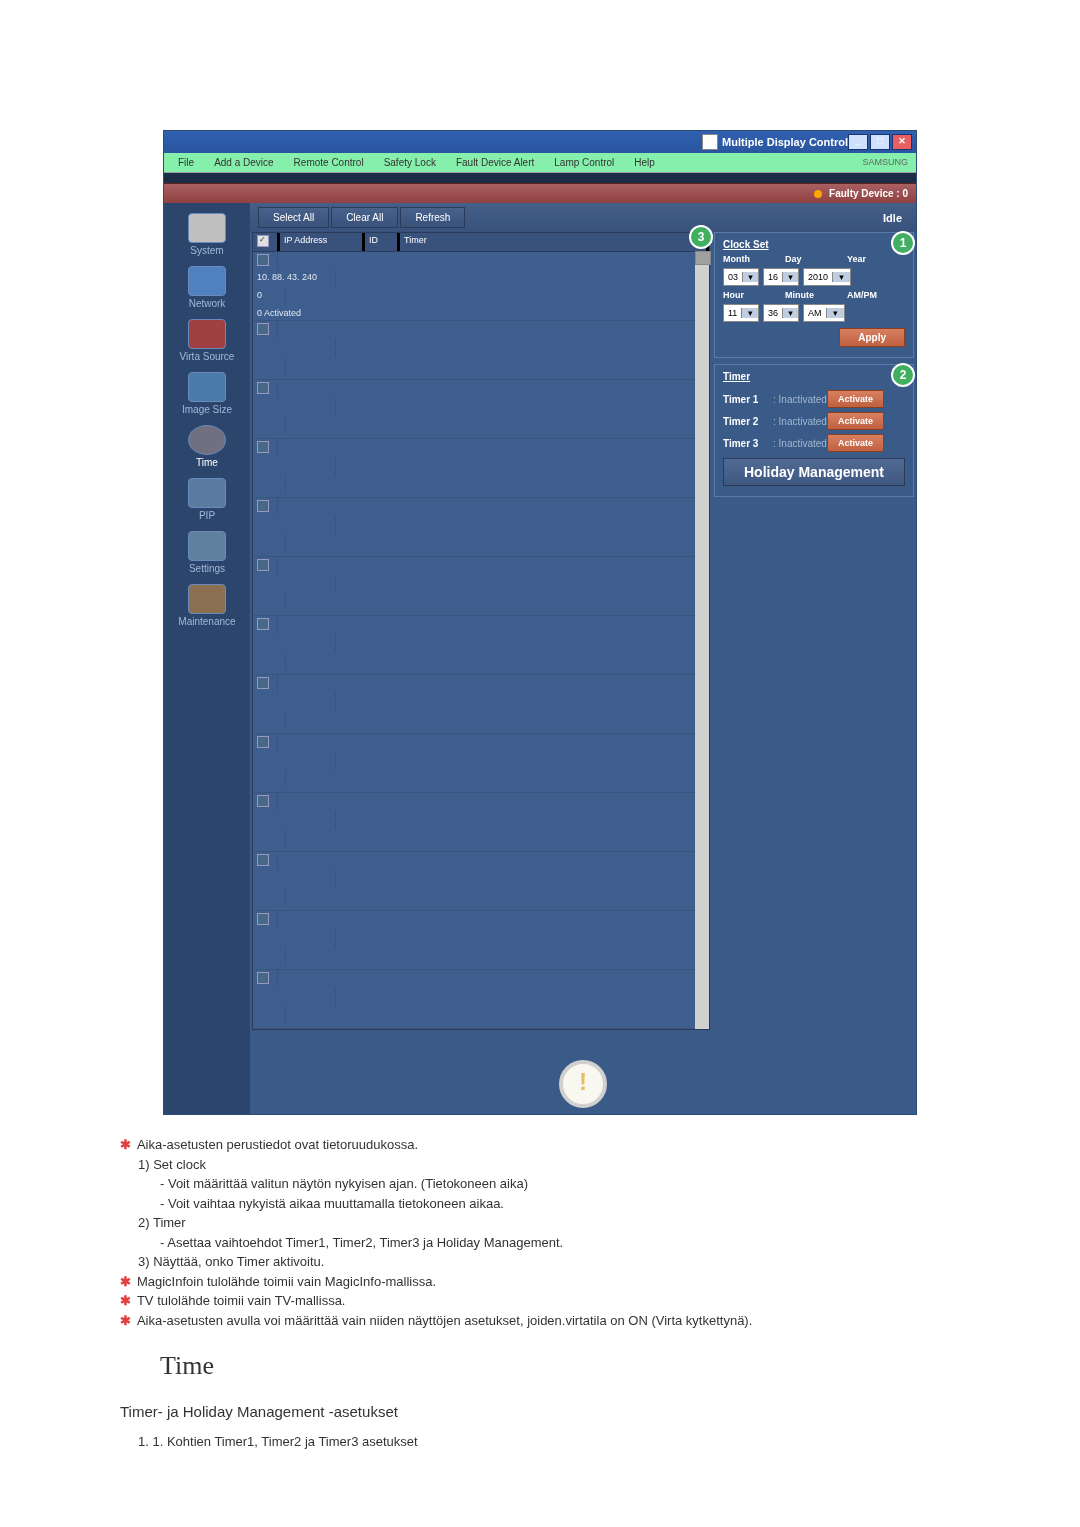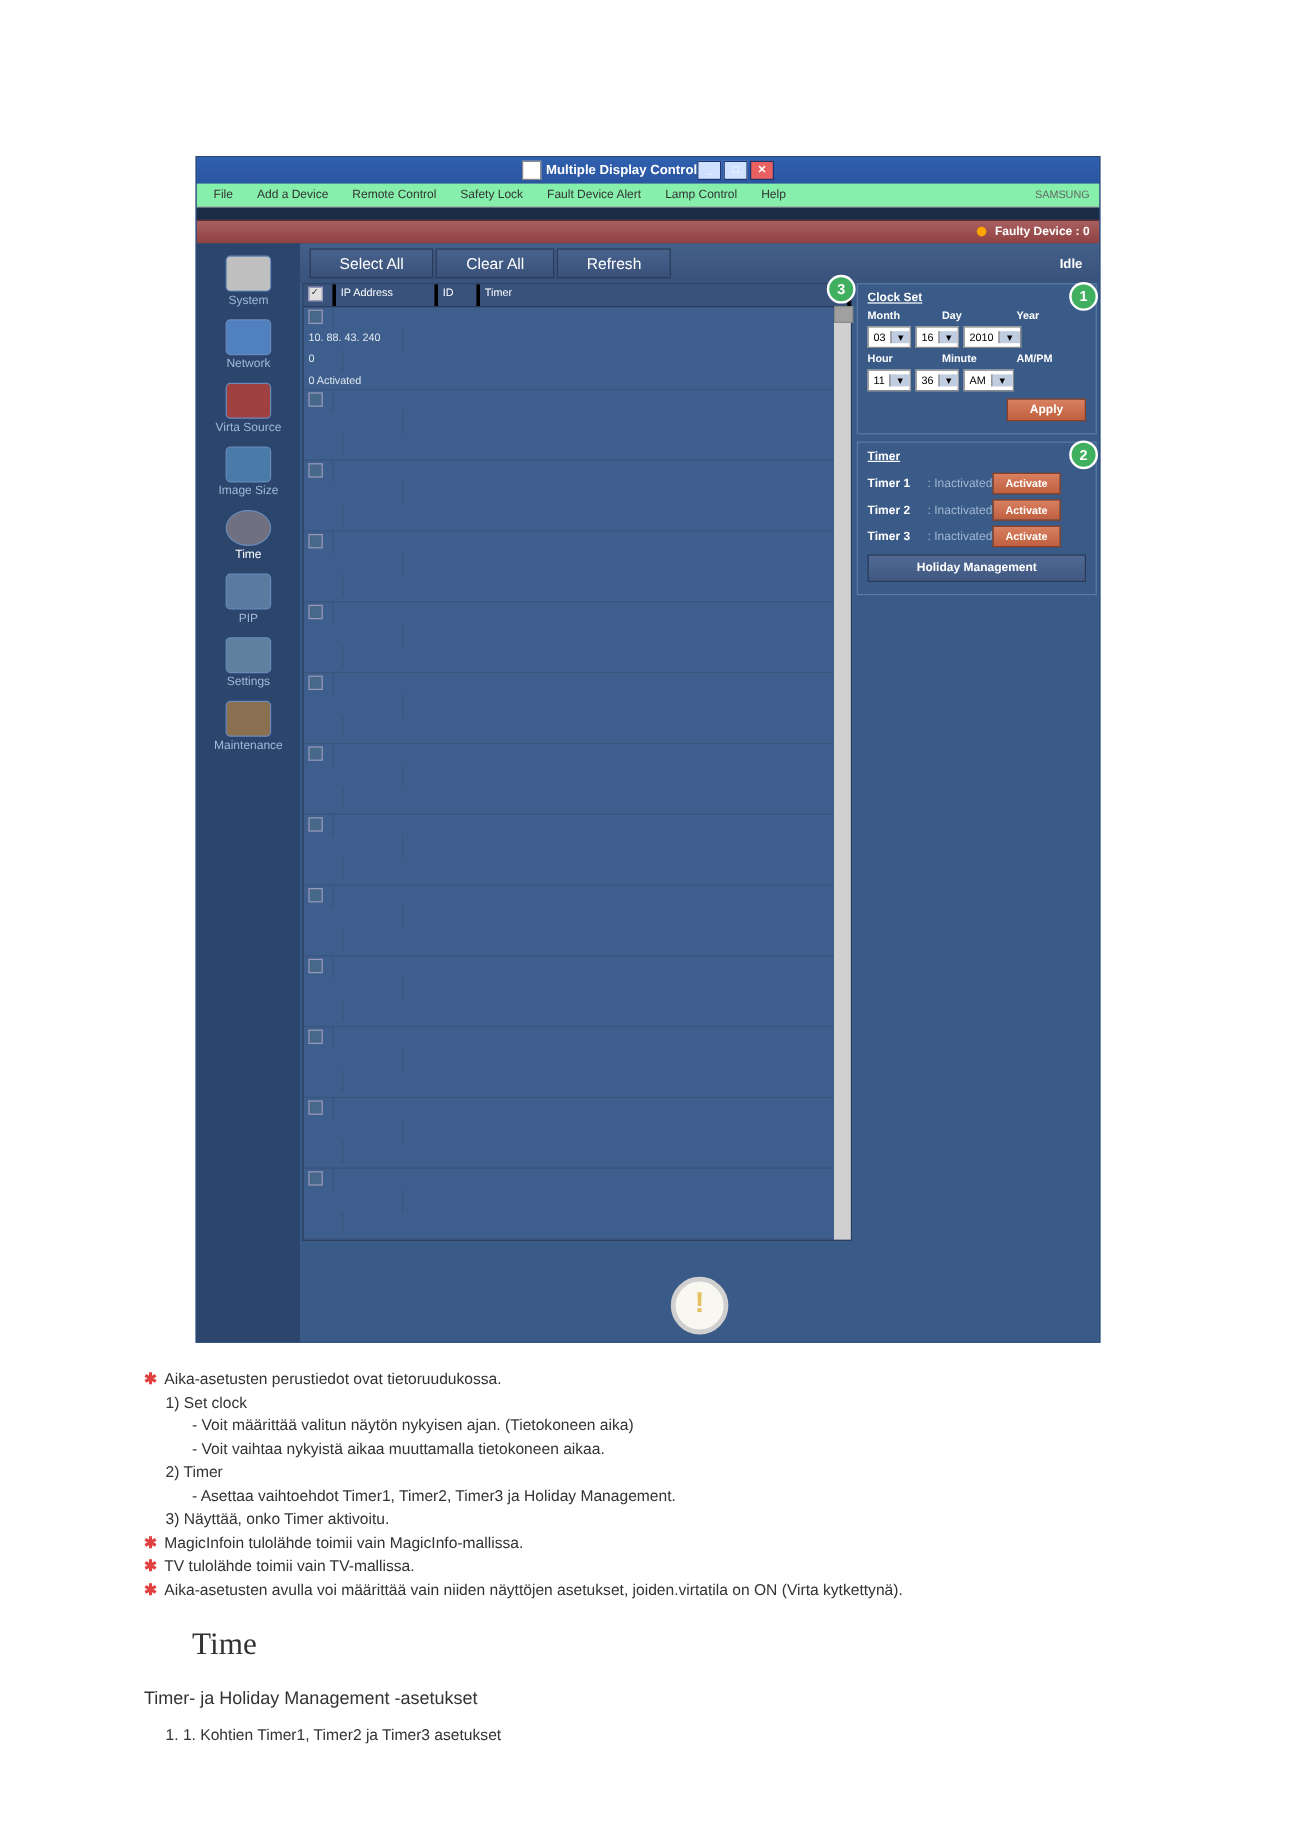--- a/index.html
+++ b/index.html
@@ -20,21 +20,21 @@
     background: #3c5d8d;
   }
   .title-bar {
     background: linear-gradient(to bottom, #3060b0, #2a55a0);
     color: #fff;
     font-size: 11px;
     font-weight: bold;
     padding: 3px 4px;
     display: flex;
     align-items: center;
-    justify-content: center;
+    justify-content: flex-end;
   }
   .title-bar-left { display:flex; align-items:center; gap:4px;}
   .title-icon { width:14px;height:14px;background:#fff;border:1px solid #888;display:inline-block;}
   .win-buttons { display:flex; gap:2px;}
   .win-btn { width:18px;height:14px;background:#d0e0ff;border:1px solid #1a3670;font-size:9px;text-align:center;line-height:12px;}
   .win-btn.close { background:#e86060;color:#fff;}
   .menu-bar {
     background: #86efac;
     color: #333;
     font-size: 10px;
@@ -96,21 +96,21 @@
   }
   .content-top {
     display:flex;justify-content:space-between;align-items:center;
     background:linear-gradient(to bottom,#445f88,#38527c);
     padding:4px 8px;
   }
   .top-buttons { display:flex; gap:2px;}
   .tb-btn {
     background:linear-gradient(to bottom,#48628c,#3a527a);
     border:1px solid #2a3a58;
-    color:#fff;font-size:13px;padding:4px 24px;
+    color:#fff;font-size:10px;padding:4px 14px;
   }
   .idle-label { color:#fff;font-size:11px;font-weight:bold;padding-right:6px;}
   .content-body{
     display:flex;
     padding:0 2px 10px 2px;
     min-height:250px;
   }
   .table-wrap{
     flex:1;
     position:relative;
@@ -157,21 +157,21 @@
   .timer-row{display:flex;align-items:center;margin:4px 0;}
   .timer-name{color:#fff;font-size:10px;font-weight:bold;width:50px;}
   .timer-status{color:#a0b8d0;font-size:10px;}
   .activate-btn{
     background:linear-gradient(to bottom,#d88060,#c06040);
     color:#fff;border:1px solid #8a4020;font-size:9px;font-weight:bold;padding:3px 10px;
   }
   .holiday-btn{
     display:block;width:100%;
     background:linear-gradient(to bottom,#506a94,#405880);
-    color:#fff;border:1px solid #2a3a58;font-size:10px;font-weight:bold;text-align:center;padding:5px 0;margin-top:6px;
+    color:#fff;border:1px solid #2a3a58;font-size:14px;font-weight:bold;text-align:center;padding:5px 0;margin-top:6px;
   }
   .big-warn{
     width:40px;height:40px;border:4px solid #d0d0d0;border-radius:50%;background:#f8f8f0;
     text-align:center;line-height:36px;color:#e6c060;font-size:24px;font-weight:bold;
     margin:20px auto 0 auto;
   }
   .content-foot{
     background:#3a5a88;padding:0 8px 6px 8px;display:flex;justify-content:flex-end;
   }
   .callout.c1{top:-2px;right:-2px;}

